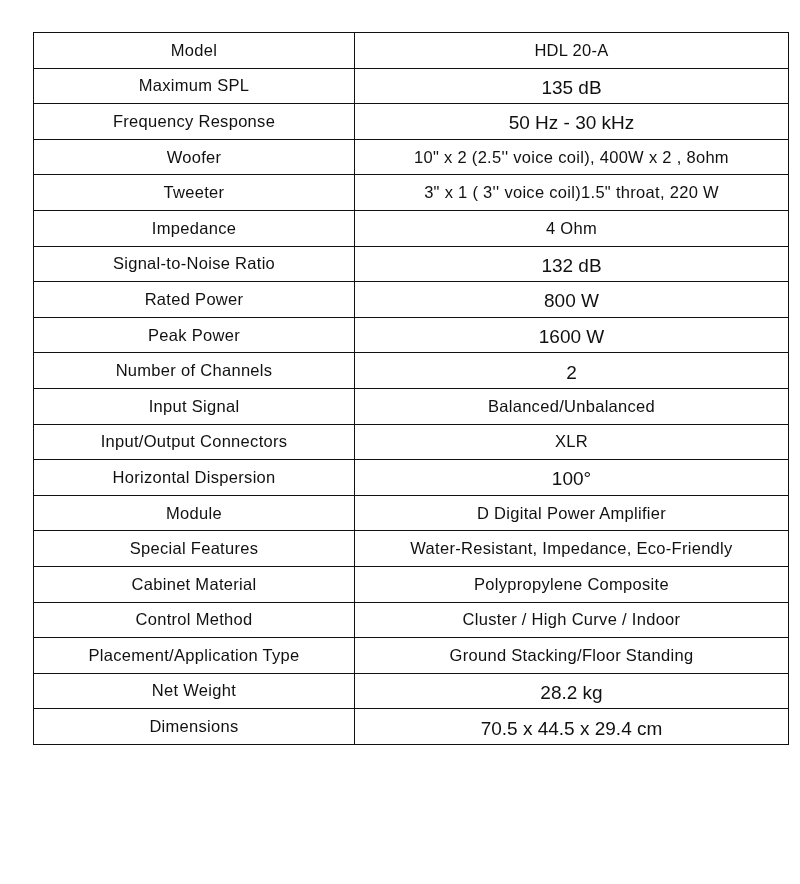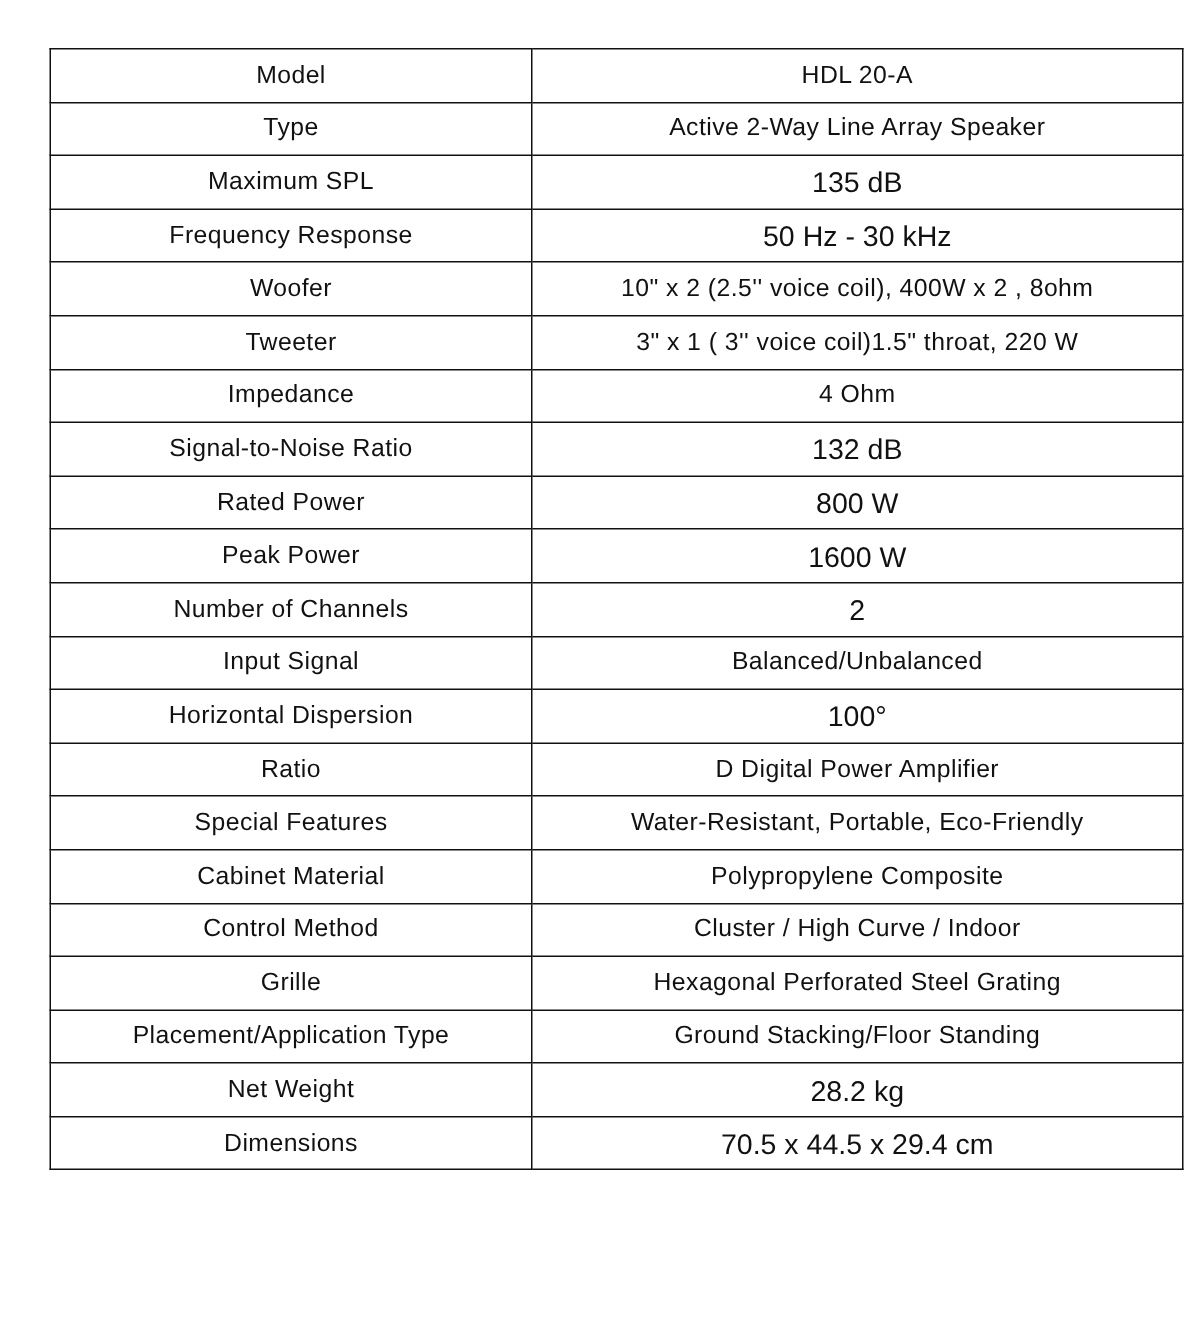--- a/index.html
+++ b/index.html
@@ -46,24 +46,20 @@
 <body>
 
 <div class="spec-table-wrap">
   <table class="spec-table">
     <tbody id="spec-tbody">
         <tr>
           <td class="label-cell">Model</td>
           <td class="value-cell"><span class="value-text">HDL 20-A</span></td>
         </tr>
         <tr>
-          <td class="label-cell">Type</td>
-          <td class="value-cell"><span class="value-text">Active 2-Way Line Array Speaker</span></td>
-        </tr>
-        <tr>
           <td class="label-cell">Maximum SPL</td>
           <td class="value-cell"><span class="value-text narrow">135 dB</span></td>
         </tr>
         <tr>
           <td class="label-cell">Frequency Response</td>
           <td class="value-cell"><span class="value-text narrow">50 Hz - 30 kHz</span></td>
         </tr>
         <tr>
           <td class="label-cell">Woofer</td>
           <td class="value-cell"><span class="value-text">10" x 2 (2.5'' voice coil), 400W x 2 , 8ohm</span></td>
@@ -90,42 +86,42 @@
         </tr>
         <tr>
           <td class="label-cell">Number of Channels</td>
           <td class="value-cell"><span class="value-text narrow">2</span></td>
         </tr>
         <tr>
           <td class="label-cell">Input Signal</td>
           <td class="value-cell"><span class="value-text">Balanced/Unbalanced</span></td>
         </tr>
         <tr>
+          <td class="label-cell">Input/Output Connectors</td>
+          <td class="value-cell"><span class="value-text">XLR</span></td>
+        </tr>
+        <tr>
           <td class="label-cell">Horizontal Dispersion</td>
           <td class="value-cell"><span class="value-text narrow">100°</span></td>
         </tr>
         <tr>
-          <td class="label-cell">Ratio</td>
+          <td class="label-cell">Module</td>
           <td class="value-cell"><span class="value-text">D Digital Power Amplifier</span></td>
         </tr>
         <tr>
           <td class="label-cell">Special Features</td>
-          <td class="value-cell"><span class="value-text">Water-Resistant, Portable, Eco-Friendly</span></td>
+          <td class="value-cell"><span class="value-text">Water-Resistant, Impedance, Eco-Friendly</span></td>
         </tr>
         <tr>
           <td class="label-cell">Cabinet Material</td>
           <td class="value-cell"><span class="value-text">Polypropylene Composite</span></td>
         </tr>
         <tr>
           <td class="label-cell">Control Method</td>
           <td class="value-cell"><span class="value-text">Cluster / High Curve / Indoor</span></td>
-        </tr>
-        <tr>
-          <td class="label-cell">Grille</td>
-          <td class="value-cell"><span class="value-text">Hexagonal Perforated Steel Grating</span></td>
         </tr>
         <tr>
           <td class="label-cell">Placement/Application Type</td>
           <td class="value-cell"><span class="value-text">Ground Stacking/Floor Standing</span></td>
         </tr>
         <tr>
           <td class="label-cell">Net Weight</td>
           <td class="value-cell"><span class="value-text narrow">28.2 kg</span></td>
         </tr>
         <tr>

